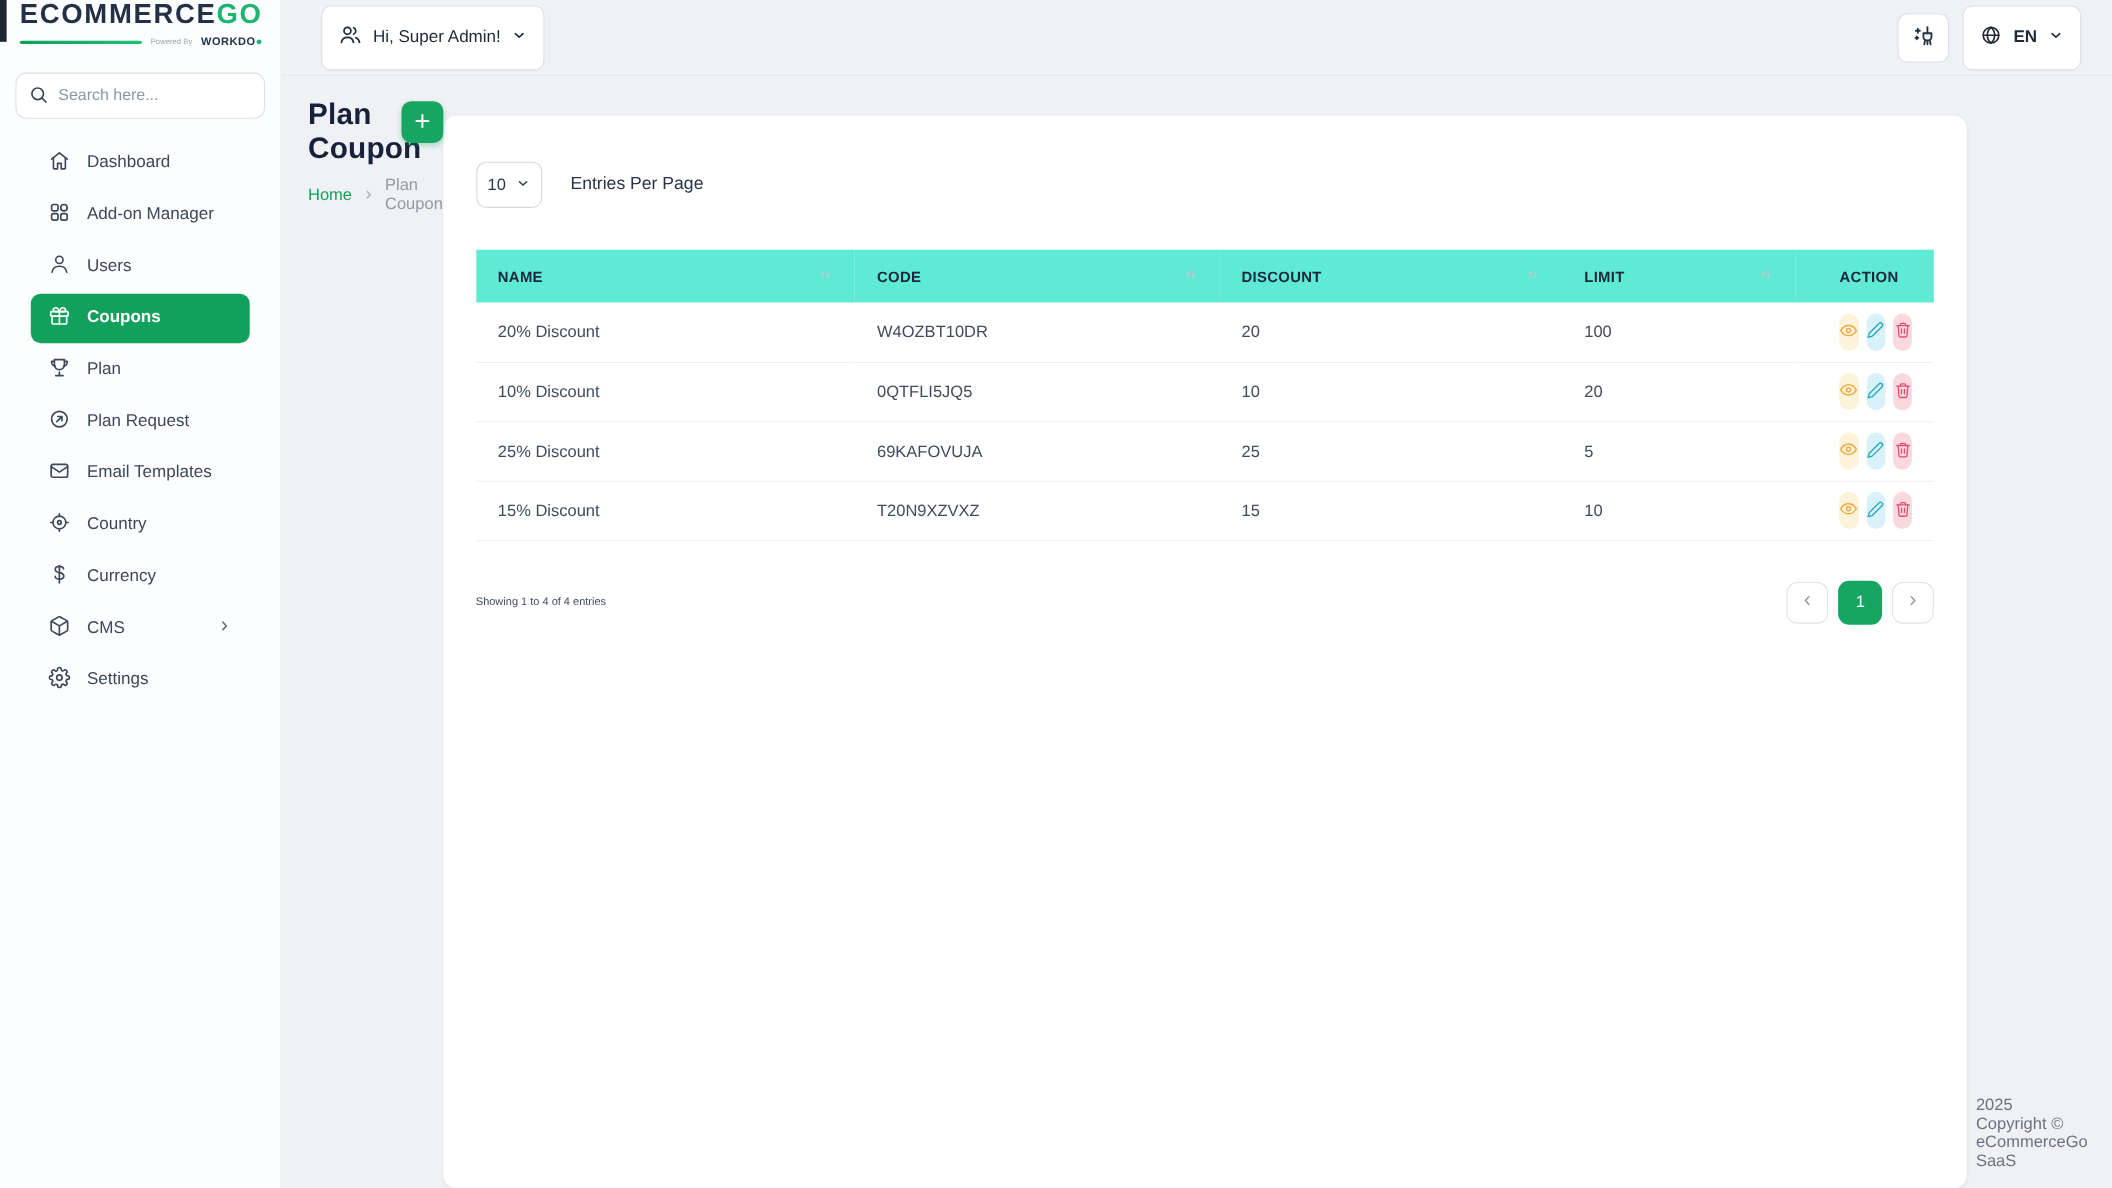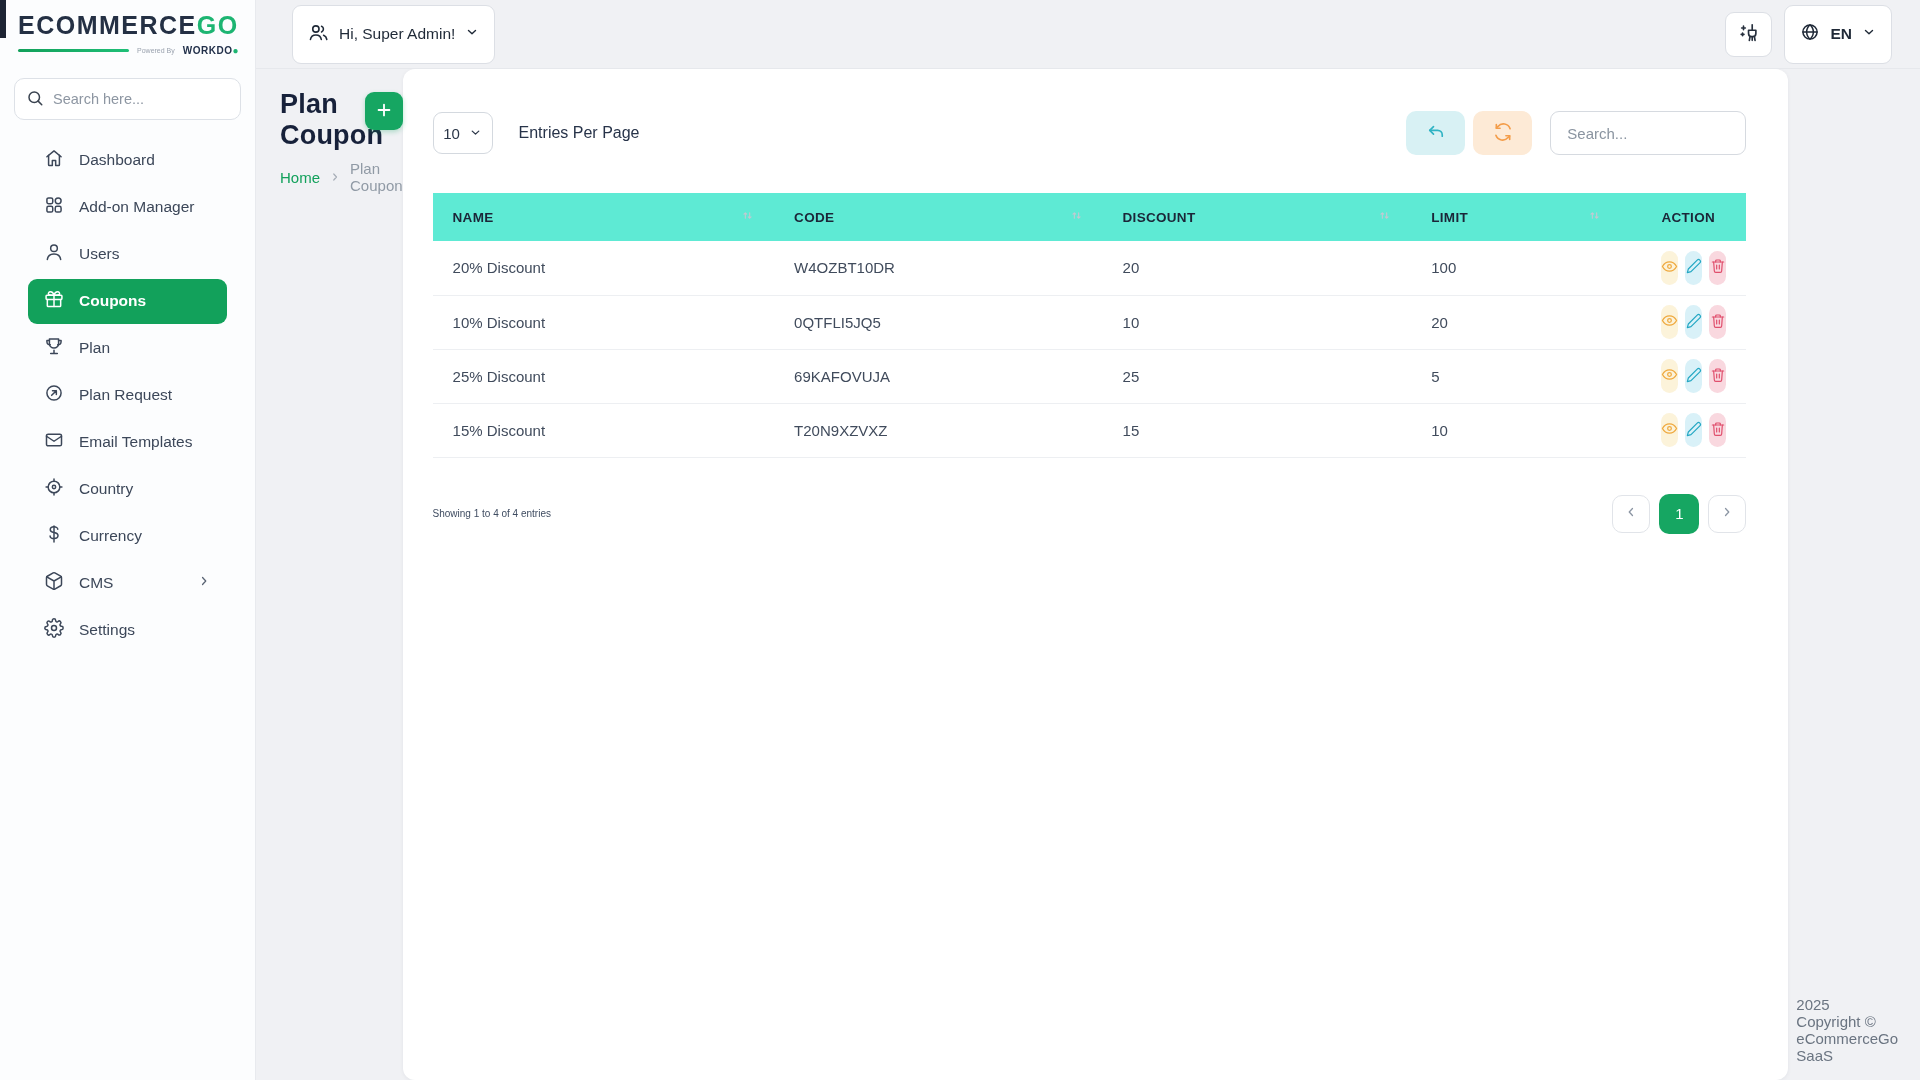--- a/index.html
+++ b/index.html
@@ -10,21 +10,21 @@
   }
   .app { display:flex; width:1920px; height:1080px; position:relative; }
   .corner-sliver { position:absolute; left:0; top:0; width:6px; height:38px; background:#1d2433; z-index:30; }
 
   
   .sidebar {
     width:256px; min-width:256px; height:100%;
     background:#fcfdfe; border-right:1px solid #e8eaee;
     display:flex; flex-direction:column;
   }
-  .logo-wrap { padding:12px 16px 10px 18px; }
+  .logo-wrap { padding:0 16px 10px 18px; }
   .logo-line1 { font-size:25px; font-weight:800; letter-spacing:1.5px; line-height:1.1; }
   .logo-primary { color:#243044; }
   .logo-accent { color:#1db572; }
   .logo-sub { display:flex; align-items:center; gap:8px; margin-top:5px; }
   .logo-bar { flex:1; height:3px; border-radius:2px; background:linear-gradient(90deg,#12a05a,#1fbf77); }
   .powered-by { font-size:7px; color:#9aa2ae; white-space:nowrap; }
   .powered-brand { font-size:10px; font-weight:800; color:#22304a; letter-spacing:.5px; white-space:nowrap; }
   .powered-brand .dot { color:#1db572; }
 
   .side-search { margin:12px 14px 14px 14px; position:relative; }
@@ -72,23 +72,23 @@
   .crumb-home { color:#12a15b; text-decoration:none; cursor:pointer; }
   .crumb-sep { color:#a7aeb7; display:flex; }
   .crumb-current { color:#909aa5; }
   .add-btn {
     position:absolute; right:0; top:3px; width:38px; height:38px; border:none;
     background:#16a662; color:#fff; border-radius:9px; display:flex; align-items:center;
     justify-content:center; cursor:pointer; box-shadow:0 2px 5px rgba(22,166,98,.3);
   }
 
   .card {
-    background:#fff; border-radius:12px;
+    margin-top:36px; background:#fff; border-radius:12px;
     box-shadow:0 1px 4px rgba(25,30,50,.06);
-    padding:42px 42px 48px 30px;
+    padding:42px 30px 48px 30px;
   }
   .card-toolbar { display:flex; align-items:center; }
   .entries-select {
     width:60px; height:42px; border:1px solid #d4d9df; border-radius:9px; background:#fff;
     display:flex; align-items:center; justify-content:center; gap:9px;
     font-size:15px; color:#2b3648; cursor:pointer;
   }
   .entries-label { margin-left:26px; font-size:16px; color:#273349; }
   .toolbar-right { margin-left:auto; display:flex; align-items:center; gap:8px; }
   .tool-btn {
@@ -322,39 +322,20 @@
       <section class="card">
         <div class="card-toolbar">
           <div class="entries-select">
             <span>10</span>
             <span><svg width="13" height="13" viewBox="0 0 24 24" fill="none" stroke="currentColor" stroke-width="2.4" stroke-linecap="round" stroke-linejoin="round">
                   <path d="M6 9.5l6 5.5 6-5.5"></path>
                 </svg></span>
           </div>
           <span class="entries-label">Entries Per Page</span>
 
-          <div class="toolbar-right">
-            <button class="tool-btn tool-undo">
-              <span><svg width="20" height="20" viewBox="0 0 24 24" fill="none" stroke="currentColor" stroke-width="2" stroke-linecap="round" stroke-linejoin="round">
-                    <path d="M9 14.5L4.5 10 9 5.5"></path>
-                    <path d="M4.5 10h9.5a5.5 5.5 0 0 1 5.5 5.5V17"></path>
-                  </svg></span>
-            </button>
-            <button class="tool-btn tool-refresh">
-              <span><svg width="20" height="20" viewBox="0 0 24 24" fill="none" stroke="currentColor" stroke-width="2" stroke-linecap="round" stroke-linejoin="round">
-                    <path d="M20.5 8A8.5 8.5 0 0 0 6 5.3L4 7.2"></path>
-                    <path d="M4 3v4.5h4.5"></path>
-                    <path d="M3.5 16a8.5 8.5 0 0 0 14.5 2.7l2-1.9"></path>
-                    <path d="M20 21v-4.5h-4.5"></path>
-                  </svg></span>
-            </button>
-            <div class="table-search">
-              <input type="text" placeholder="Search..." style="">
-            </div>
-          </div>
         </div>
 
         <table>
           <colgroup>
               <col class="c-name">
               <col class="c-code">
               <col class="c-disc">
               <col class="c-limit">
               <col class="c-action">
             </colgroup>

